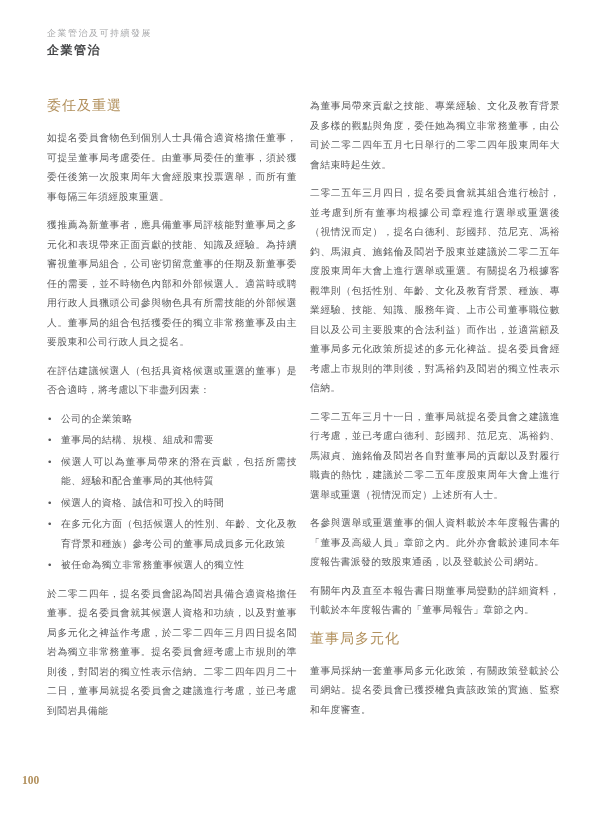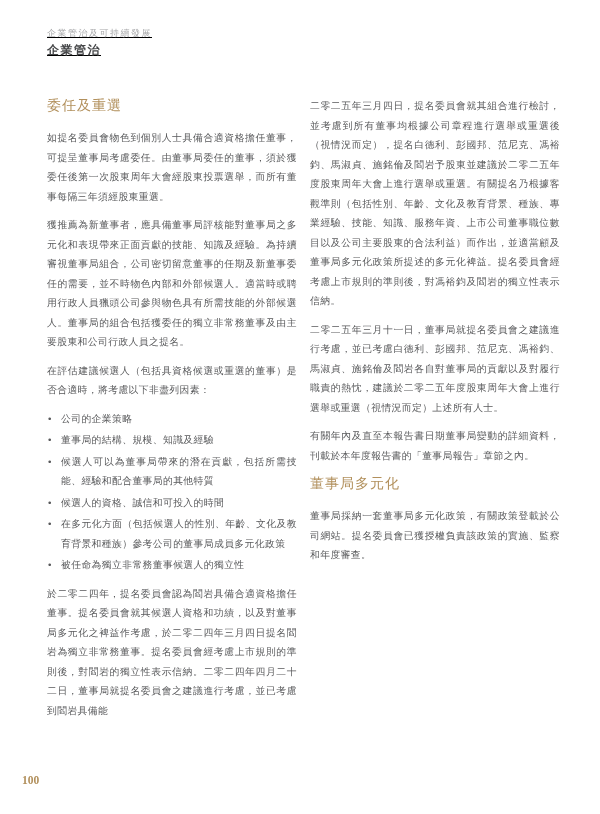--- a/index.html
+++ b/index.html
@@ -3,21 +3,21 @@
 <meta charset="utf-8">
 <style>
   html,body { margin:0; padding:0; background:#ffffff; }
   .page {
     position:relative;
     width:600px; height:814px;
     background:#ffffff;
     font-family:"Liberation Sans","DejaVu Sans",sans-serif;
     overflow:hidden;
   }
-  .top-header { position:absolute; left:47px; top:27px;text-decoration:underline; }
+  .top-header { position:absolute; left:47px; top:27px; }
   .breadcrumb {
     font-size:9px; color:#A7A8AA; letter-spacing:1.5px; line-height:12px;
   }
   .section-label {
     font-size:12px; color:#454648; font-weight:bold; letter-spacing:1.5px;
     margin-top:5px; line-height:12px;
   }
   .columns {
     position:absolute; left:47px; top:96px; width:513px;
     display:flex; gap:13px;
@@ -60,32 +60,34 @@
 
   <div class="columns">
 
     <div class="col">
       <h2 class="gold">委任及重選</h2>
       <p class="body">如提名委員會物色到個別人士具備合適資格擔任董事，可提呈董事局考慮委任。由董事局委任的董事，須於獲委任後第一次股東周年大會經股東投票選舉，而所有董事每隔三年須經股東重選。</p>
       <p class="body">獲推薦為新董事者，應具備董事局評核能對董事局之多元化和表現帶來正面貢獻的技能、知識及經驗。為持續審視董事局組合，公司密切留意董事的任期及新董事委任的需要，並不時物色內部和外部候選人。適當時或聘用行政人員獵頭公司參與物色具有所需技能的外部候選人。董事局的組合包括獲委任的獨立非常務董事及由主要股東和公司行政人員之提名。</p>
       <p class="body">在評估建議候選人（包括具資格候選或重選的董事）是否合適時，將考慮以下非盡列因素：</p>
       <ul class="bullets">
         <li>公司的企業策略</li>
-        <li>董事局的結構、規模、知識及經驗</li>
+        <li>董事局的結構、規模、組成和需要</li>
         <li>候選人可以為董事局帶來的潛在貢獻，包括所需技能、經驗和配合董事局的其他特質</li>
         <li>候選人的資格、誠信和可投入的時間</li>
         <li>在多元化方面（包括候選人的性別、年齡、文化及教育背景和種族）參考公司的董事局成員多元化政策</li>
         <li>被任命為獨立非常務董事候選人的獨立性</li>
       </ul>
       <p class="body">於二零二四年，提名委員會認為閻岩具備合適資格擔任董事。提名委員會就其候選人資格和功績，以及對董事局多元化之裨益作考慮，於二零二四年三月四日提名閻岩為獨立非常務董事。提名委員會經考慮上市規則的準則後，對閻岩的獨立性表示信納。二零二四年四月二十二日，董事局就提名委員會之建議進行考慮，並已考慮到閻岩具備能</p>
     </div>
 
     <div class="col">
+      <p class="body">為董事局帶來貢獻之技能、專業經驗、文化及教育背景及多樣的觀點與角度，委任她為獨立非常務董事，由公司於二零二四年五月七日舉行的二零二四年股東周年大會結束時起生效。</p>
       <p class="body">二零二五年三月四日，提名委員會就其組合進行檢討，並考慮到所有董事均根據公司章程進行選舉或重選後（視情況而定），提名白德利、彭國邦、范尼克、馮裕鈞、馬淑貞、施銘倫及閻岩予股東並建議於二零二五年度股東周年大會上進行選舉或重選。有關提名乃根據客觀準則（包括性別、年齡、文化及教育背景、種族、專業經驗、技能、知識、服務年資、上市公司董事職位數目以及公司主要股東的合法利益）而作出，並適當顧及董事局多元化政策所提述的多元化裨益。提名委員會經考慮上市規則的準則後，對馮裕鈞及閻岩的獨立性表示信納。</p>
       <p class="body">二零二五年三月十一日，董事局就提名委員會之建議進行考慮，並已考慮白德利、彭國邦、范尼克、馮裕鈞、馬淑貞、施銘倫及閻岩各自對董事局的貢獻以及對履行職責的熱忱，建議於二零二五年度股東周年大會上進行選舉或重選（視情況而定）上述所有人士。</p>
+      <p class="body">各參與選舉或重選董事的個人資料載於本年度報告書的「董事及高級人員」章節之內。此外亦會載於連同本年度報告書派發的致股東通函，以及登載於公司網站。</p>
       <p class="body">有關年內及直至本報告書日期董事局變動的詳細資料，刊載於本年度報告書的「董事局報告」章節之內。</p>
       <h2 class="gold" style="">董事局多元化</h2>
       <p class="body">董事局採納一套董事局多元化政策，有關政策登載於公司網站。提名委員會已獲授權負責該政策的實施、監察和年度審查。</p>
     </div>
 
   </div>
 
   <div class="page-number">100</div>
 
 </div>

